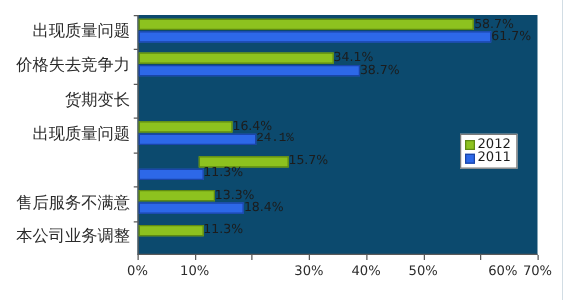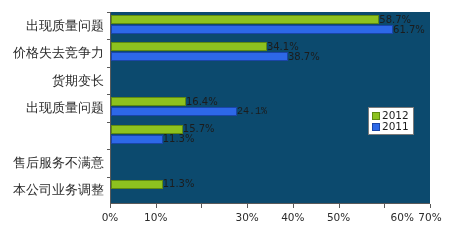--- a/index.html
+++ b/index.html
@@ -185,34 +185,42 @@
         <div class="bar series-2011" style="width: 176.914px;">
           <span class="bar-value">38.7%</span>
         </div>
       </div>
       <div class="y-tick" style="top: 54.8571px;"></div>
       <div class="y-tick" style="top: 82.2857px;"></div>
       <div class="bar-group" style="top: 82.2857px; height: 27.4286px;">
         <div class="bar series-2012" style="width: 74.9714px;">
           <span class="bar-value">16.4%</span>
         </div>
-        <div class="bar series-2011" style="width: 126px; font-family: Liberation Mono, monospace;">
+        <div class="bar series-2011" style="width: 94px; font-family: Liberation Mono, monospace;">
           <span class="bar-value">24.1%</span>
         </div>
       </div>
       <div class="y-tick" style="top: 109.714px;"></div>
       <div class="bar-group" style="top: 109.714px; height: 27.4286px;">
-        <div class="bar series-2012" style="width: 71.7714px;">
+        <div class="bar series-2012" style="width: 71.7714px; margin-left: 48px;">
           <span class="bar-value">15.7%</span>
         </div>
         <div class="bar series-2011" style="width: 51.6571px;">
           <span class="bar-value">11.3%</span>
         </div>
       </div>
       <div class="y-tick" style="top: 137.143px;"></div>
+      <div class="bar-group" style="top: 137.143px; height: 27.4286px;">
+        <div class="bar series-2012" style="width: 60.8px;">
+          <span class="bar-value">13.3%</span>
+        </div>
+        <div class="bar series-2011" style="width: 84.1143px;">
+          <span class="bar-value">18.4%</span>
+        </div>
+      </div>
       <div class="y-tick" style="top: 164.571px;"></div>
       <div class="bar-group" style="top: 164.571px; height: 27.4286px;">
         <div class="bar series-2012" style="width: 51.6571px;">
           <span class="bar-value">11.3%</span>
         </div>
       </div>
     </div>
 
   <div id="x-axis">
       <div class="x-tick-mark" style="left: 0px;"></div>

